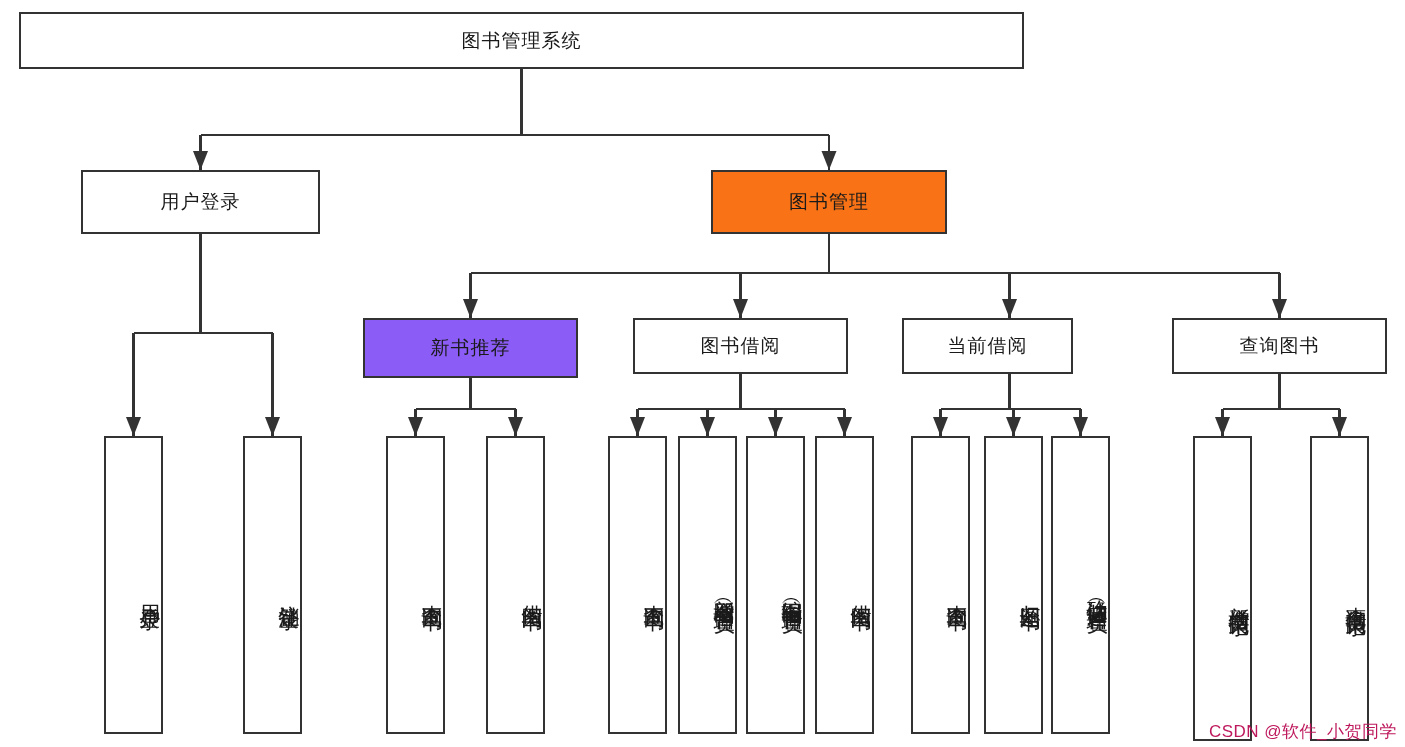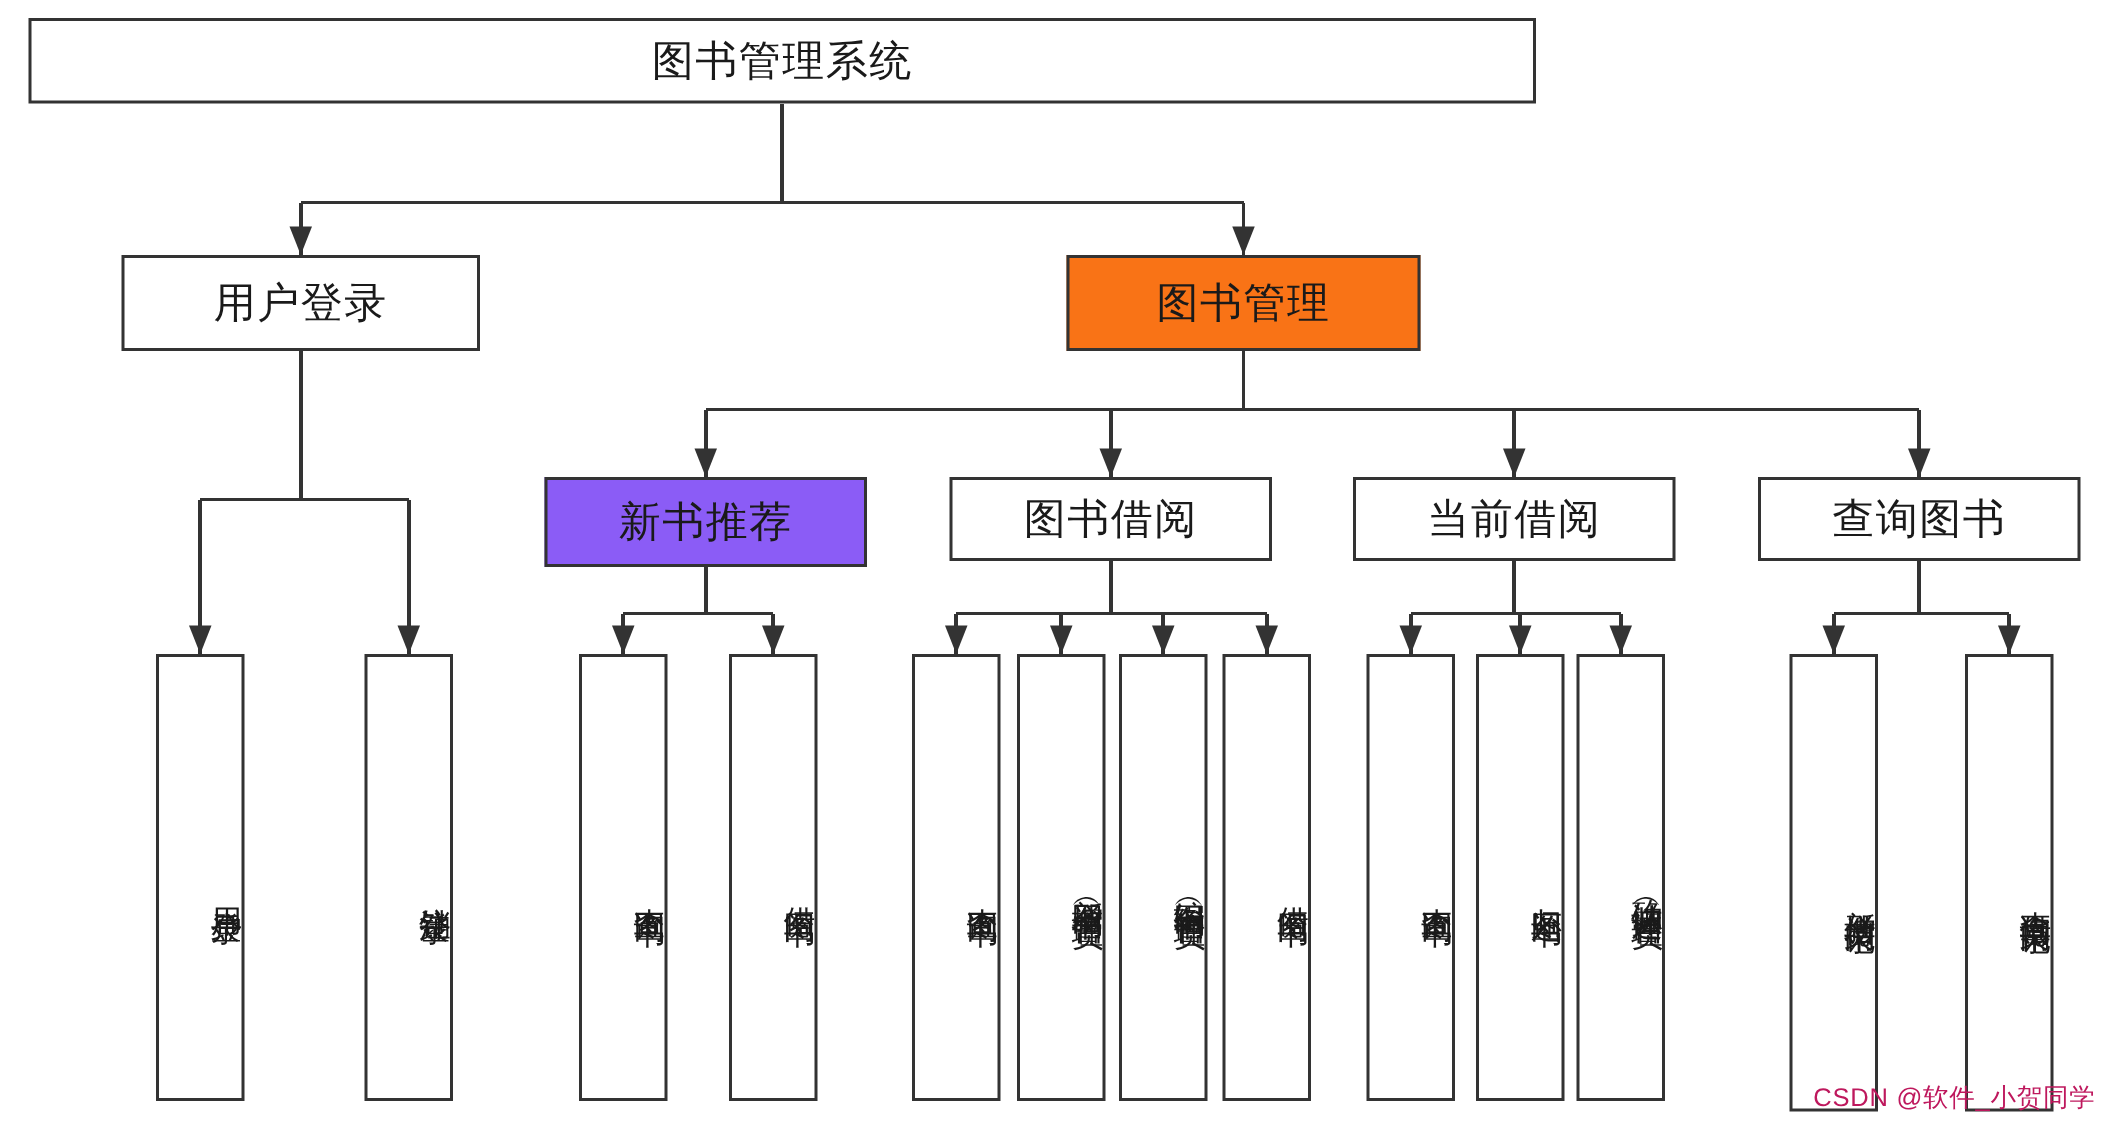--- a/index.html
+++ b/index.html
@@ -30,21 +30,21 @@
     position: absolute;
     box-sizing: border-box;
     background: #ffffff;
     border: 2px solid #333333;
     display: flex;
     align-items: center;
     justify-content: center;
     color: #1a1a1a;
   }
   .node.horizontal {
-    font-size: 28px;
+    font-size: 19px;
     letter-spacing: 1px;
   }
   .node.vertical {
     writing-mode: vertical-rl;
     text-orientation: upright;
     font-size: 21px;
     letter-spacing: 2px;
     align-items: flex-start;
     justify-content: center;
     padding-top: 14px;
@@ -134,21 +134,21 @@
       </div>
       <div class="node horizontal" style="left: 711px; top: 170px; width: 236px; height: 64px; border-color: rgb(51, 51, 51); background: #f97316; color: rgb(26, 26, 26);">
         <span class="node-label">图书管理</span>
       </div>
       <div class="node horizontal" style="left: 363px; top: 318px; width: 215px; height: 60px; border-color: rgb(51, 51, 51); background: #8b5cf6; color: rgb(26, 26, 26);">
         <span class="node-label">新书推荐</span>
       </div>
       <div class="node horizontal" style="left: 633px; top: 318px; width: 215px; height: 56px; border-color: rgb(51, 51, 51); background: rgb(255, 255, 255); color: rgb(26, 26, 26);">
         <span class="node-label">图书借阅</span>
       </div>
-      <div class="node horizontal" style="left: 902px; top: 318px; width: 215px; height: 56px; border-color: rgb(51, 51, 51); background: rgb(255, 255, 255); color: rgb(26, 26, 26);">
+      <div class="node horizontal" style="left: 902px; top: 318px; width: 171px; height: 56px; border-color: rgb(51, 51, 51); background: rgb(255, 255, 255); color: rgb(26, 26, 26);">
         <span class="node-label">当前借阅</span>
       </div>
       <div class="node horizontal" style="left: 1172px; top: 318px; width: 215px; height: 56px; border-color: rgb(51, 51, 51); background: rgb(255, 255, 255); color: rgb(26, 26, 26);">
         <span class="node-label">查询图书</span>
       </div>
       <div class="node vertical" style="left: 104px; top: 436px; width: 59px; height: 298px; border-color: rgb(51, 51, 51); background: rgb(255, 255, 255); color: rgb(26, 26, 26);">
         <span class="node-label">用户登录</span>
       </div>
       <div class="node vertical" style="left: 243px; top: 436px; width: 59px; height: 298px; border-color: rgb(51, 51, 51); background: rgb(255, 255, 255); color: rgb(26, 26, 26);">
         <span class="node-label">注销登录</span>

